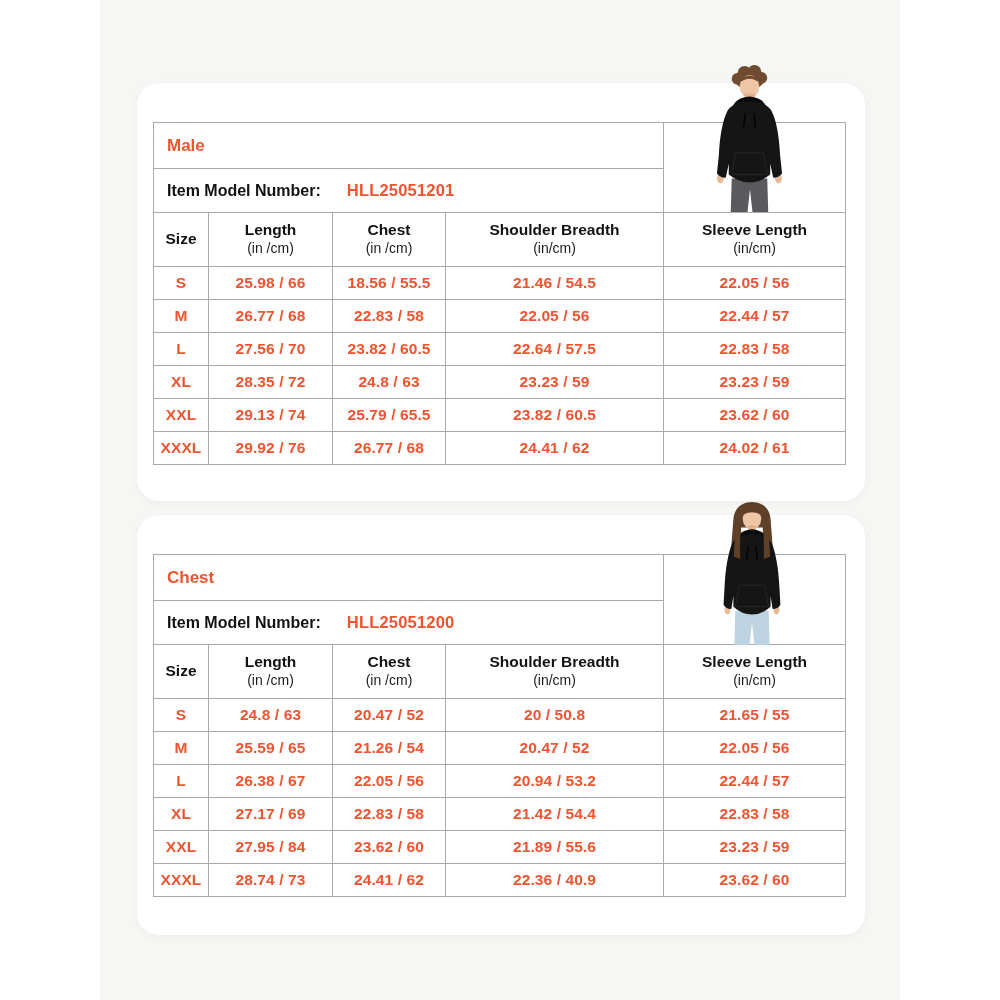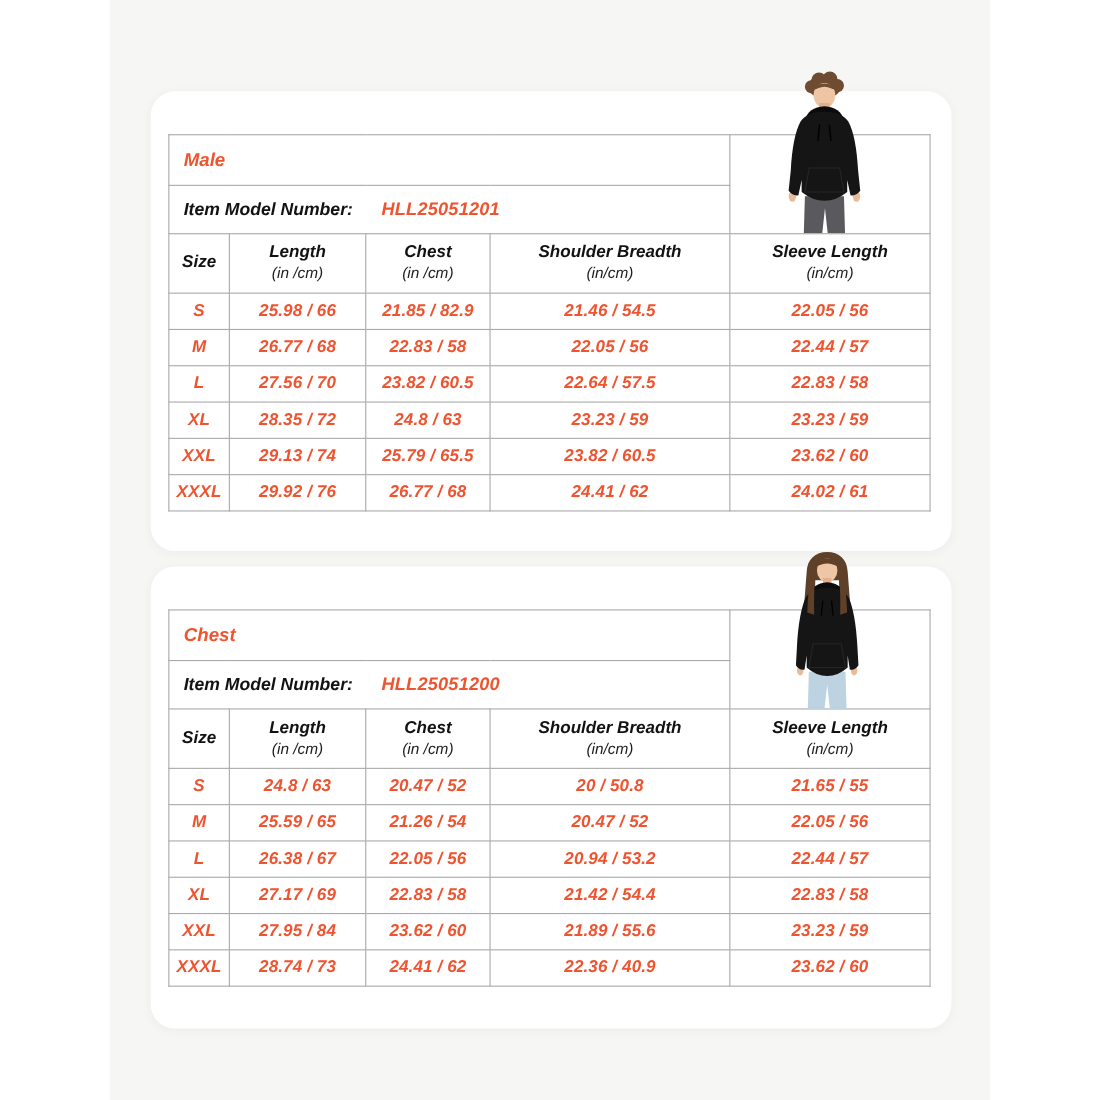--- a/index.html
+++ b/index.html
@@ -15,21 +15,21 @@
     width:1000px;height:1000px;position:relative;overflow:hidden;
     background:#ffffff;
     font-family:"Liberation Sans", sans-serif;
   }
   .band{
     position:absolute;left:100px;top:0;width:800px;height:1000px;
     background:var(--band);z-index:0;
   }
   .card{
     position:absolute;left:137px;width:728px;background:var(--card);
-    border-radius:22px;z-index:1;box-shadow:0 2px 10px rgba(0,0,0,0.04);font-style:italic;
+    border-radius:22px;z-index:1;box-shadow:0 2px 10px rgba(0,0,0,0.04);
   }
   .card-male{top:83px;height:418px;}
   .card-female{top:515px;height:420px;}
 
   table.size-table{
     position:absolute;left:16px;top:39px;width:692px;
     border-collapse:collapse;table-layout:fixed;
   }
   .size-table td,.size-table th{
     border:1px solid var(--tbl-border);padding:0;overflow:hidden;
@@ -101,21 +101,21 @@
         <span class="col-unit">(in/cm)</span>
       </th>
       <th>
         <span class="col-title">Sleeve Length</span>
         <span class="col-unit">(in/cm)</span>
       </th>
     </tr>
     <tr class="data-row">
       <td>S</td>
       <td>25.98 / 66</td>
-      <td>21.85 / 82.9</td>
+      <td>18.56 / 55.5</td>
       <td>21.46 / 54.5</td>
       <td>22.05 / 56</td>
     </tr>
     <tr class="data-row">
       <td>M</td>
       <td>26.77 / 68</td>
       <td>22.83 / 58</td>
       <td>22.05 / 56</td>
       <td>22.44 / 57</td>
     </tr>

